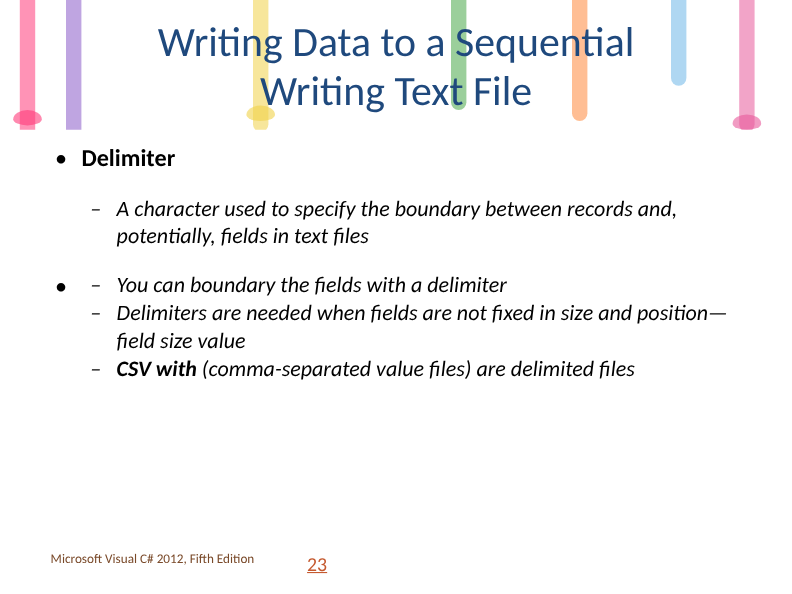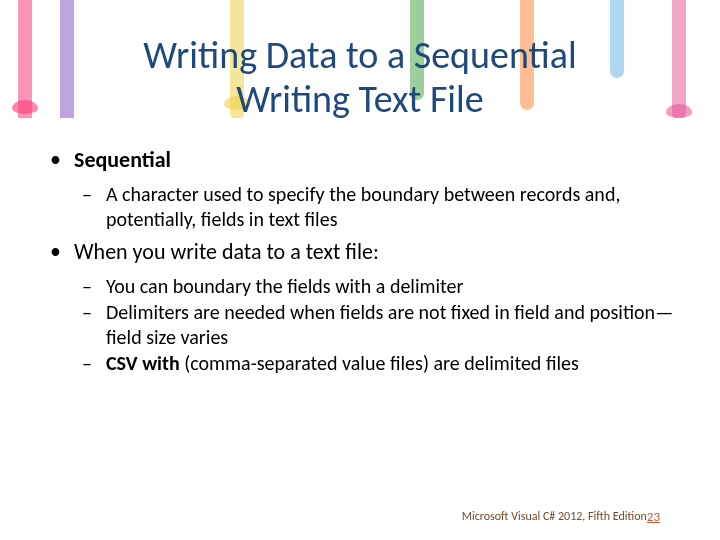--- a/index.html
+++ b/index.html
@@ -28,21 +28,21 @@
   .drip {
     position: absolute;
     width: 26px;
     height: 14px;
     border-radius: 50% 50% 50% 50% / 60% 60% 40% 40%;
     opacity: 0.6;
   }
   .title {
     position: relative;
     text-align: center;
-    padding-top: 34px;
+    padding-top: 18px;
     font-size: 38px;
     line-height: 1.15;
     color: #1f497d;
     font-weight: 400;
   }
   .content {
     position: relative;
     padding: 26px 46px 0 46px;
     font-size: 22px;
     color: #000;
@@ -50,45 +50,46 @@
   }
   ul.level1 { list-style: none; }
   ul.level1 > li { position: relative; padding-left: 28px; margin-bottom: 8px; }
   ul.level1 > li::before {
     content: "•";
     position: absolute;
     left: 4px;
     top: 0;
     font-size: 22px;
   }
-  ul.level2 { list-style: none; margin-top: 8px; }
+  ul.level2 { list-style: none; margin-top: 20px; font-style: italic; }
   ul.level2 > li {
     position: relative;
     padding-left: 32px;
     font-size: 20px;
     margin-bottom: 2px;
   }
   ul.level2 > li::before {
     content: "–";
     position: absolute;
     left: 8px;
     top: 0;
   }
   .bold { font-weight: 700; }
   .footer {
     position: absolute;
     bottom: 16px;
     left: 46px;
     right: 60px;
     display: flex;
-    justify-content: flex-end;
+    justify-content: flex-start;
     font-size: 12px;
     color: #7a4a2a;
+    gap: 48px;
   }
-  .pagenum { color: #c55a30; font-size: 13px; text-decoration: underline; }
+  .pagenum { color: #c55a30; font-size: 18px; text-decoration: underline; }
 </style>
 </head>
 <body>
 
 <div class="bg-stripes">
   <div class="stripe" style="left:18px;background:#ff3b7a;"></div>
   <div class="drip" style="left:12px;top:100px;background:#ff3b7a;"></div>
   <div class="stripe" style="left:60px;background:#8a5cc9;"></div>
   <div class="stripe" style="left:230px;background:#f0d24a;height:130px;"></div>
   <div class="drip" style="left:224px;top:96px;background:#f0d24a;"></div>
@@ -100,30 +101,29 @@
 </div>
 
 <h1 class="title">
   <span>Writing Data to a Sequential</span><br>
   <span>Writing Text File</span>
 </h1>
 
 <div class="content">
   <ul class="level1">
     <li>
-      <span class="bold">Sequential</span>
+      <span class="bold">Delimiter</span>
       <ul class="level2">
         <li>A character used to specify the boundary between records and, potentially, fields in text files</li>
       </ul>
     </li>
     <li>
-      <span>When you write data to a text file:</span>
       <ul class="level2">
         <li>You can boundary the fields with a delimiter</li>
-        <li>Delimiters are needed when fields are not fixed in field and position—field size varies</li>
+        <li>Delimiters are needed when fields are not fixed in size and position—field size value</li>
         <li>
           <span class="bold">CSV with</span><span> (comma-separated value files) are delimited files</span>
         </li>
       </ul>
     </li>
   </ul>
 </div>
 
 <div class="footer">
   <span>Microsoft Visual C# 2012, Fifth Edition</span>

